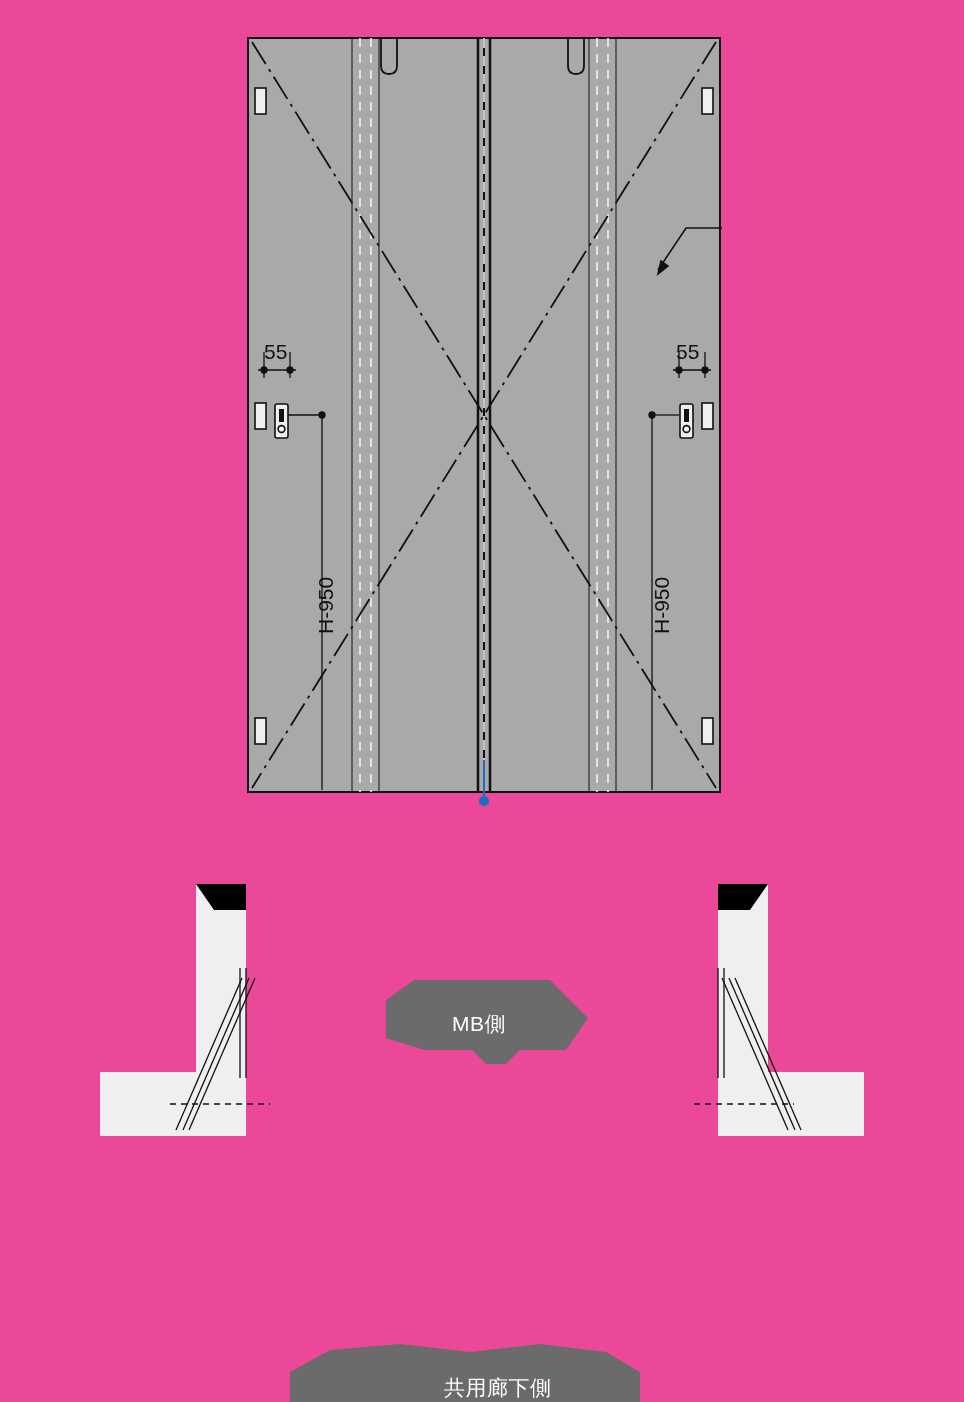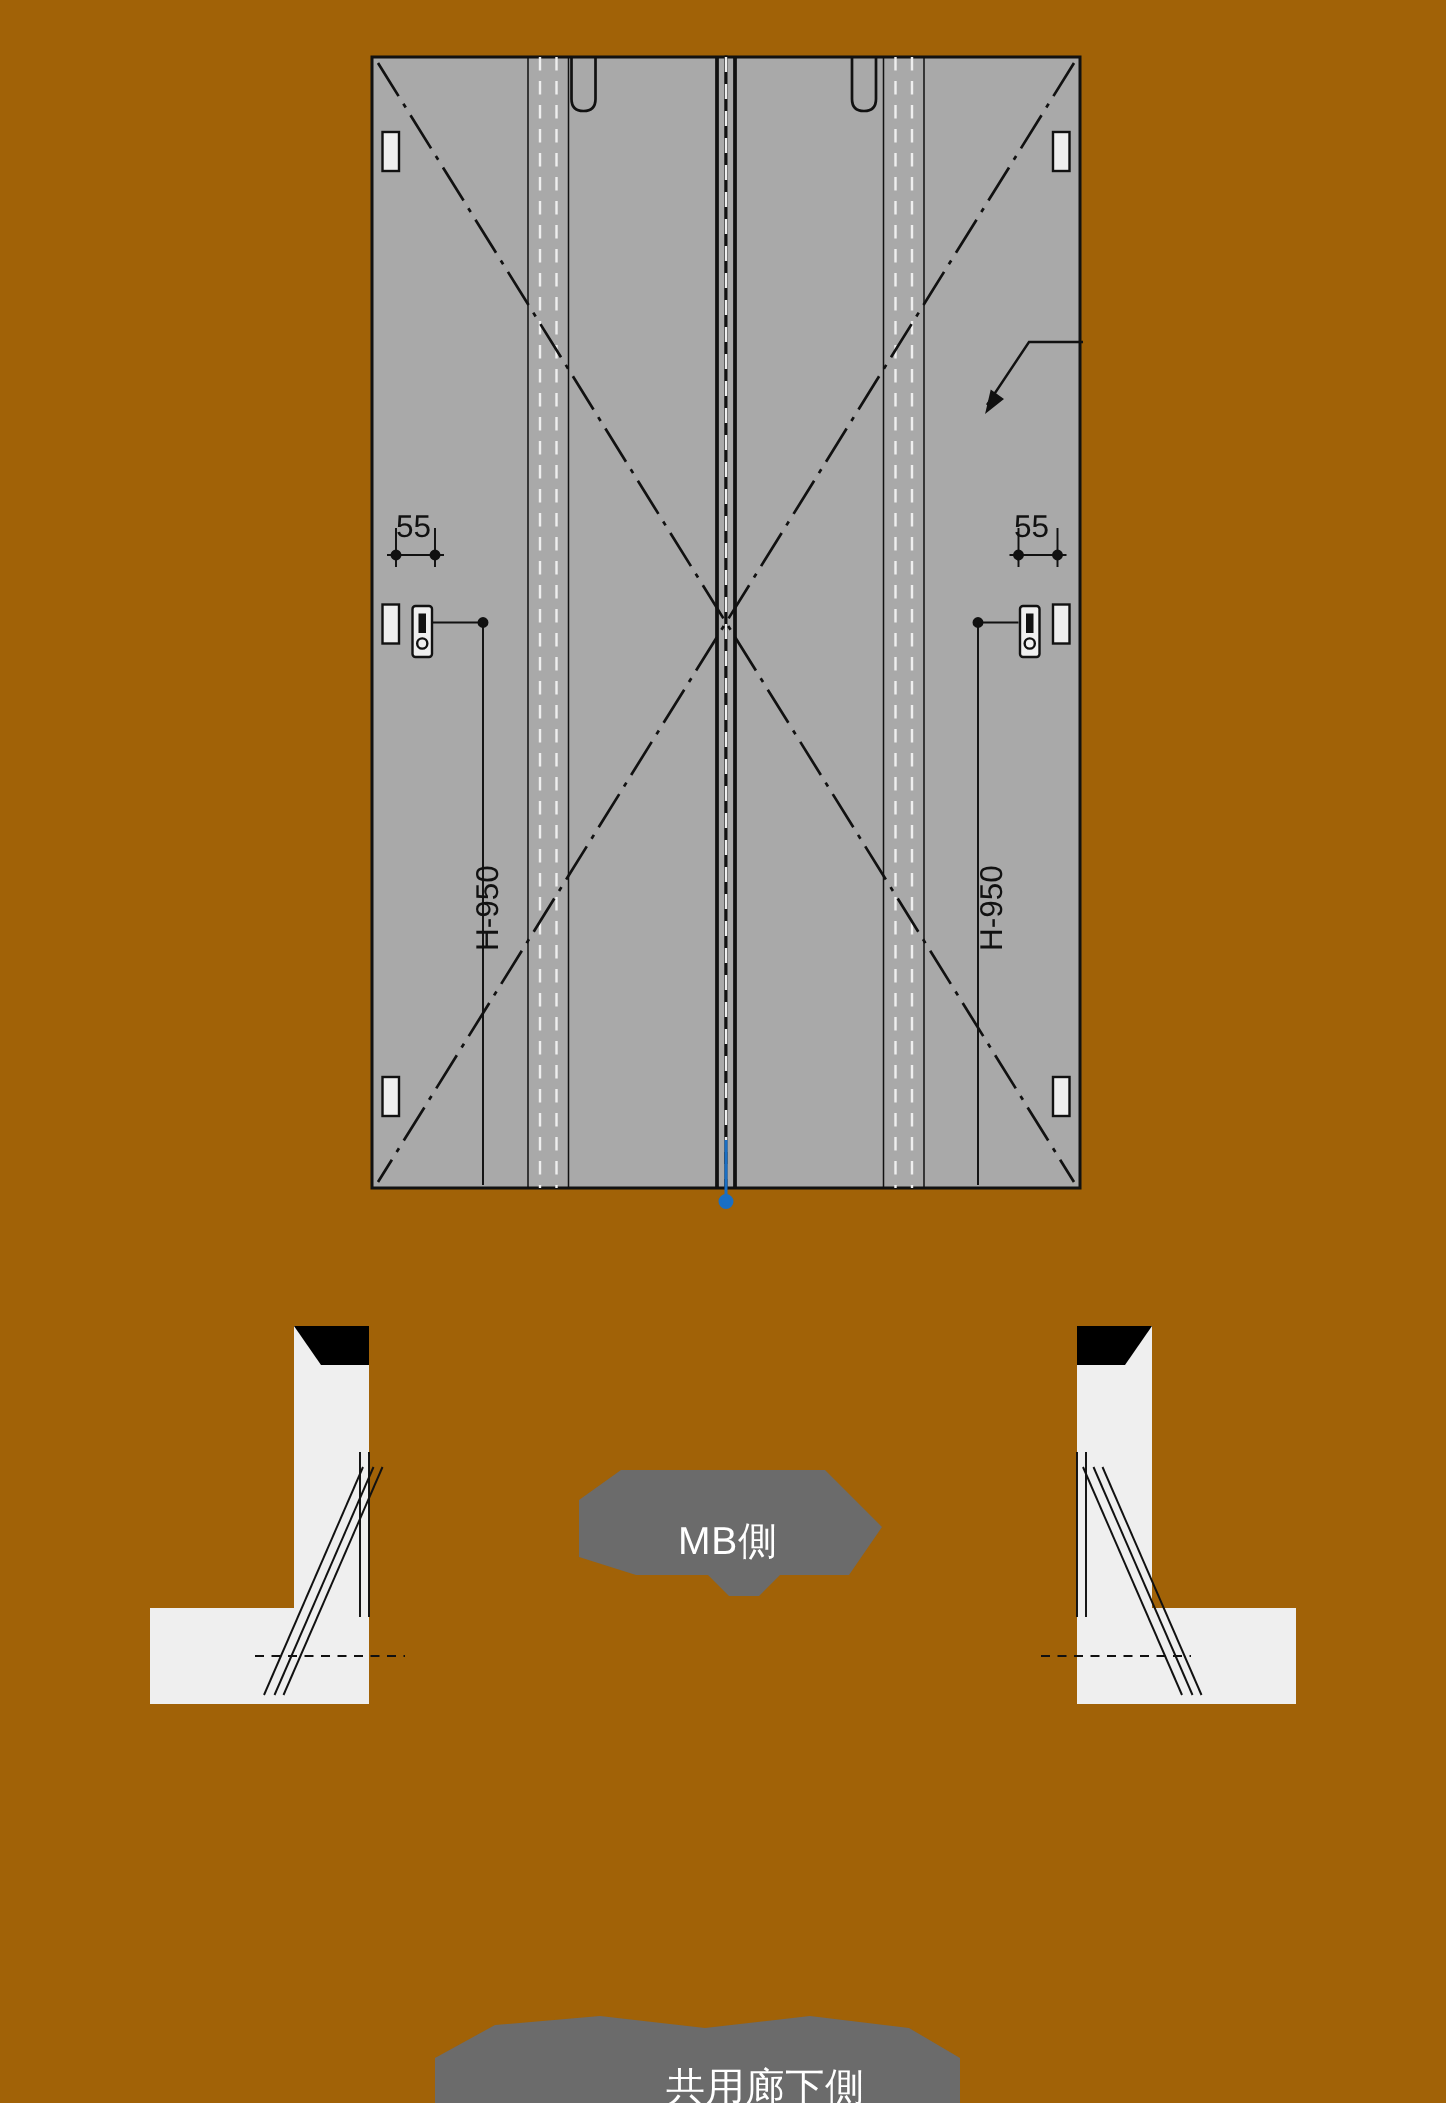--- a/index.html
+++ b/index.html
@@ -10,33 +10,33 @@
   body {
     width: 964px;
     height: 1402px;
     overflow: hidden;
     font-family: "Liberation Sans", sans-serif;
   }
   #stage {
     position: relative;
     width: 964px;
     height: 1402px;
-    background: #a16207;
+    background: #ec4899;
   }
   .svg-layer {
     position: absolute;
     left: 0;
     top: 0;
     width: 964px;
     height: 1402px;
   }
   .label {
     position: absolute;
     color: #ffffff;
-    font-size: 26px;
+    font-size: 21px;
     letter-spacing: 0.5px;
     white-space: nowrap;
     pointer-events: none;
   }
   .dim-label {
     position: absolute;
     color: #111111;
     font-size: 21px;
     white-space: nowrap;
   }

